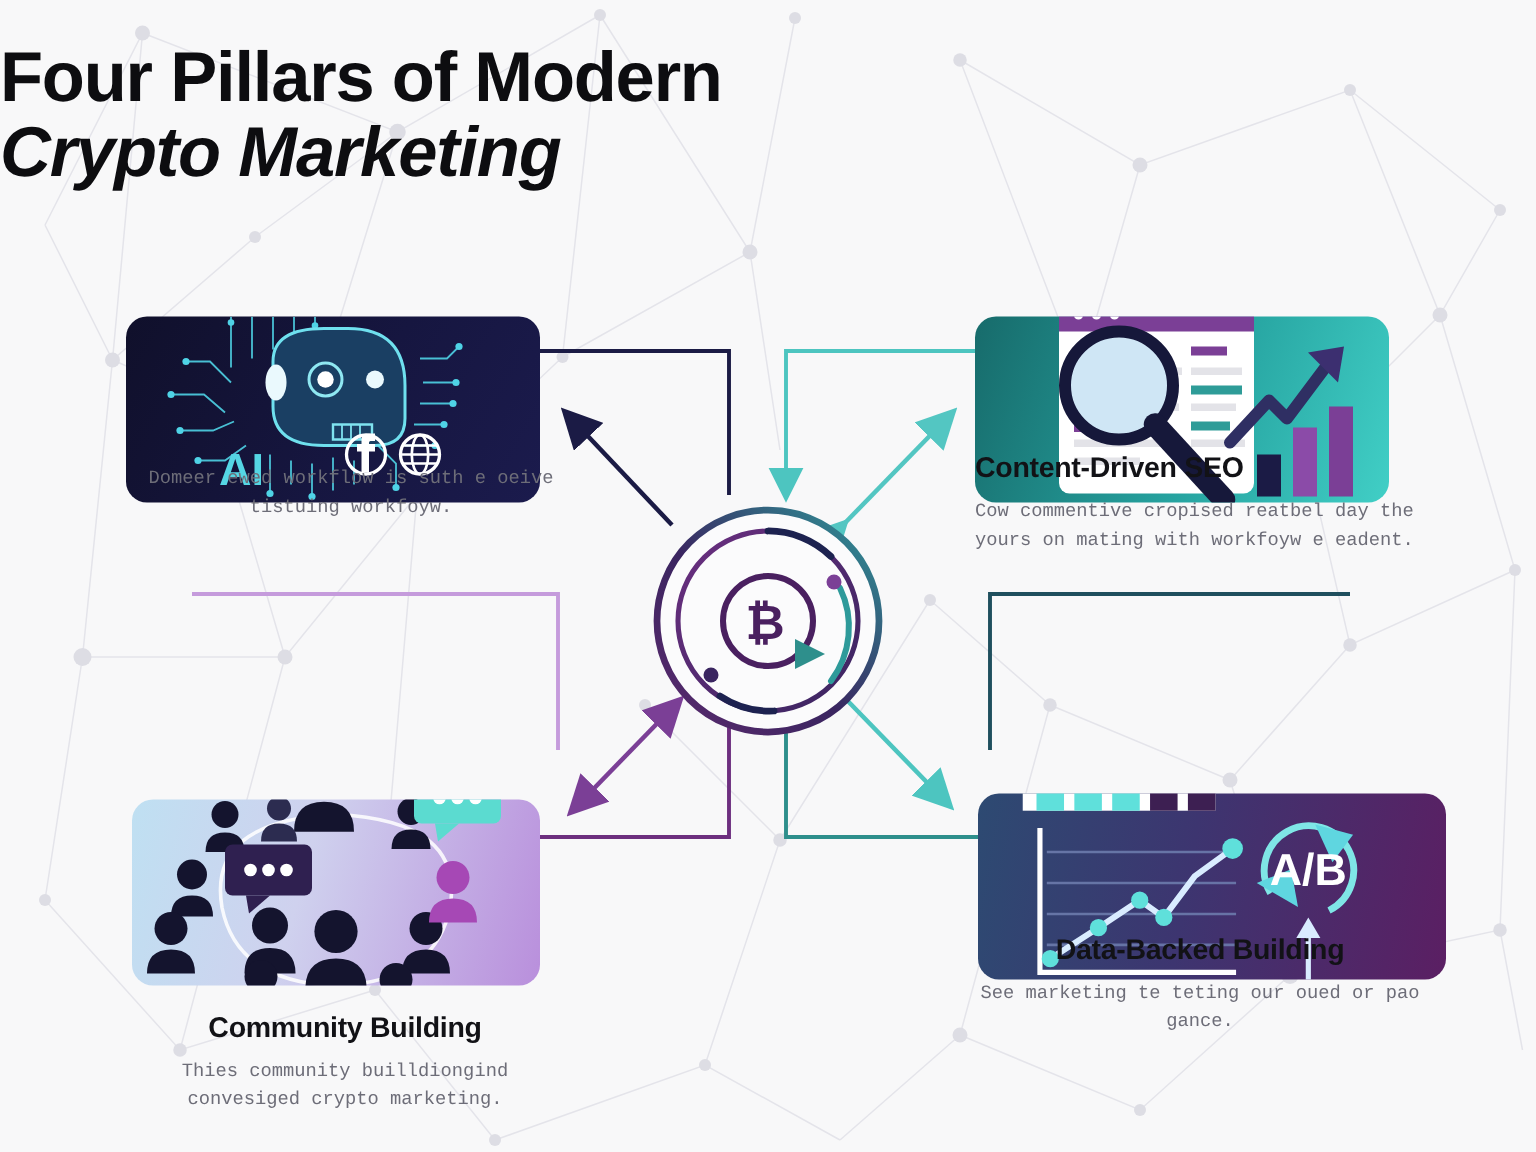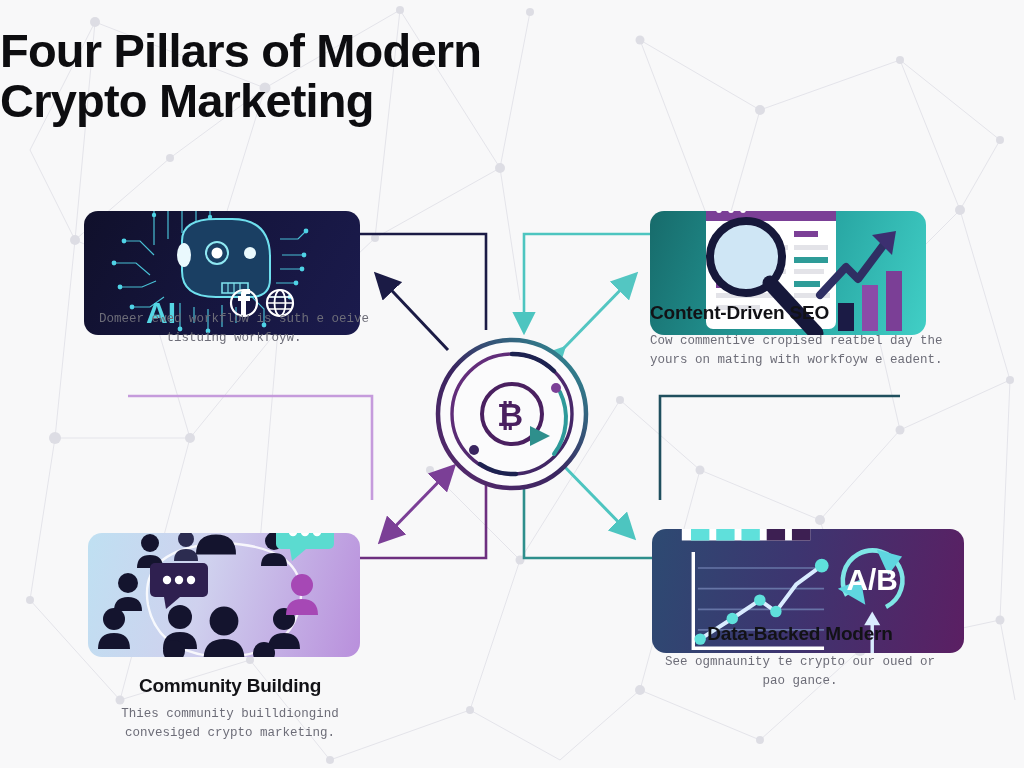--- a/index.html
+++ b/index.html
@@ -12,21 +12,21 @@
   #stage{position:relative;width:1024px;height:768px;overflow:hidden;}
   #bgnet{position:absolute;inset:0;width:1024px;height:768px;z-index:0;}
 
   
   .title{
     position:absolute;top:26px;left:0;width:1024px;
     z-index:6;
     font-size:47px;font-weight:bold;line-height:1.06;
     letter-spacing:-0.8px;color:#0d0d10;
   }
-  .title .l2{display:block;}
+  .title .l2{display:block;font-style:italic;}
 
   
   .card{
     position:absolute;border-radius:14px;overflow:hidden;z-index:4;margin-top:39px;
   }
   .card-art{position:absolute;inset:0;}
   .card-tl{left:84px;top:172px;width:276px;height:124px;
     background:linear-gradient(120deg,#10102b 0%,#161640 55%,#1b1b4d 100%);}
   .card-tr{left:650px;top:172px;width:276px;height:124px;
     background:linear-gradient(110deg,#176b6b 0%,#26a3a0 55%,#41cfc6 100%);}
@@ -371,22 +371,22 @@
       </g>
       <path d="M192 112 L192 78" stroke="#d9ecff" stroke-width="3" fill="none"></path>
       <path d="M185 84 L192 72 L199 84 z" fill="#d9ecff"></path>
       <g>
         <rect x="162" y="110" width="60" height="26" rx="13" fill="#ffffff"></rect>
         <text x="192" y="128" text-anchor="middle" font-family="Liberation Sans, sans-serif" font-size="14" fill="#2b2b44">Test</text>
       </g>
     </svg>
   </div>
   <div class="label-block lb-br">
-    <div class="lb-head">Data-Backed Modern</div>
-    <div class="lb-body">See ogmnaunity te crypto our oued or pao gance.</div>
+    <div class="lb-head">Data-Backed Building</div>
+    <div class="lb-body">See marketing te teting our oued or pao gance.</div>
   </div>
 
   <svg id="hub" viewBox="0 0 192 192">
     <defs>
       <linearGradient id="ringA" x1="0" y1="1" x2="1" y2="0">
         <stop offset="0%" stop-color="#5b2a6e"></stop>
           <stop offset="45%" stop-color="#3a2560"></stop>
         <stop offset="100%" stop-color="#2e9a9a"></stop>
       </linearGradient>
       <linearGradient id="ringB" x1="0" y1="0" x2="1" y2="1">

